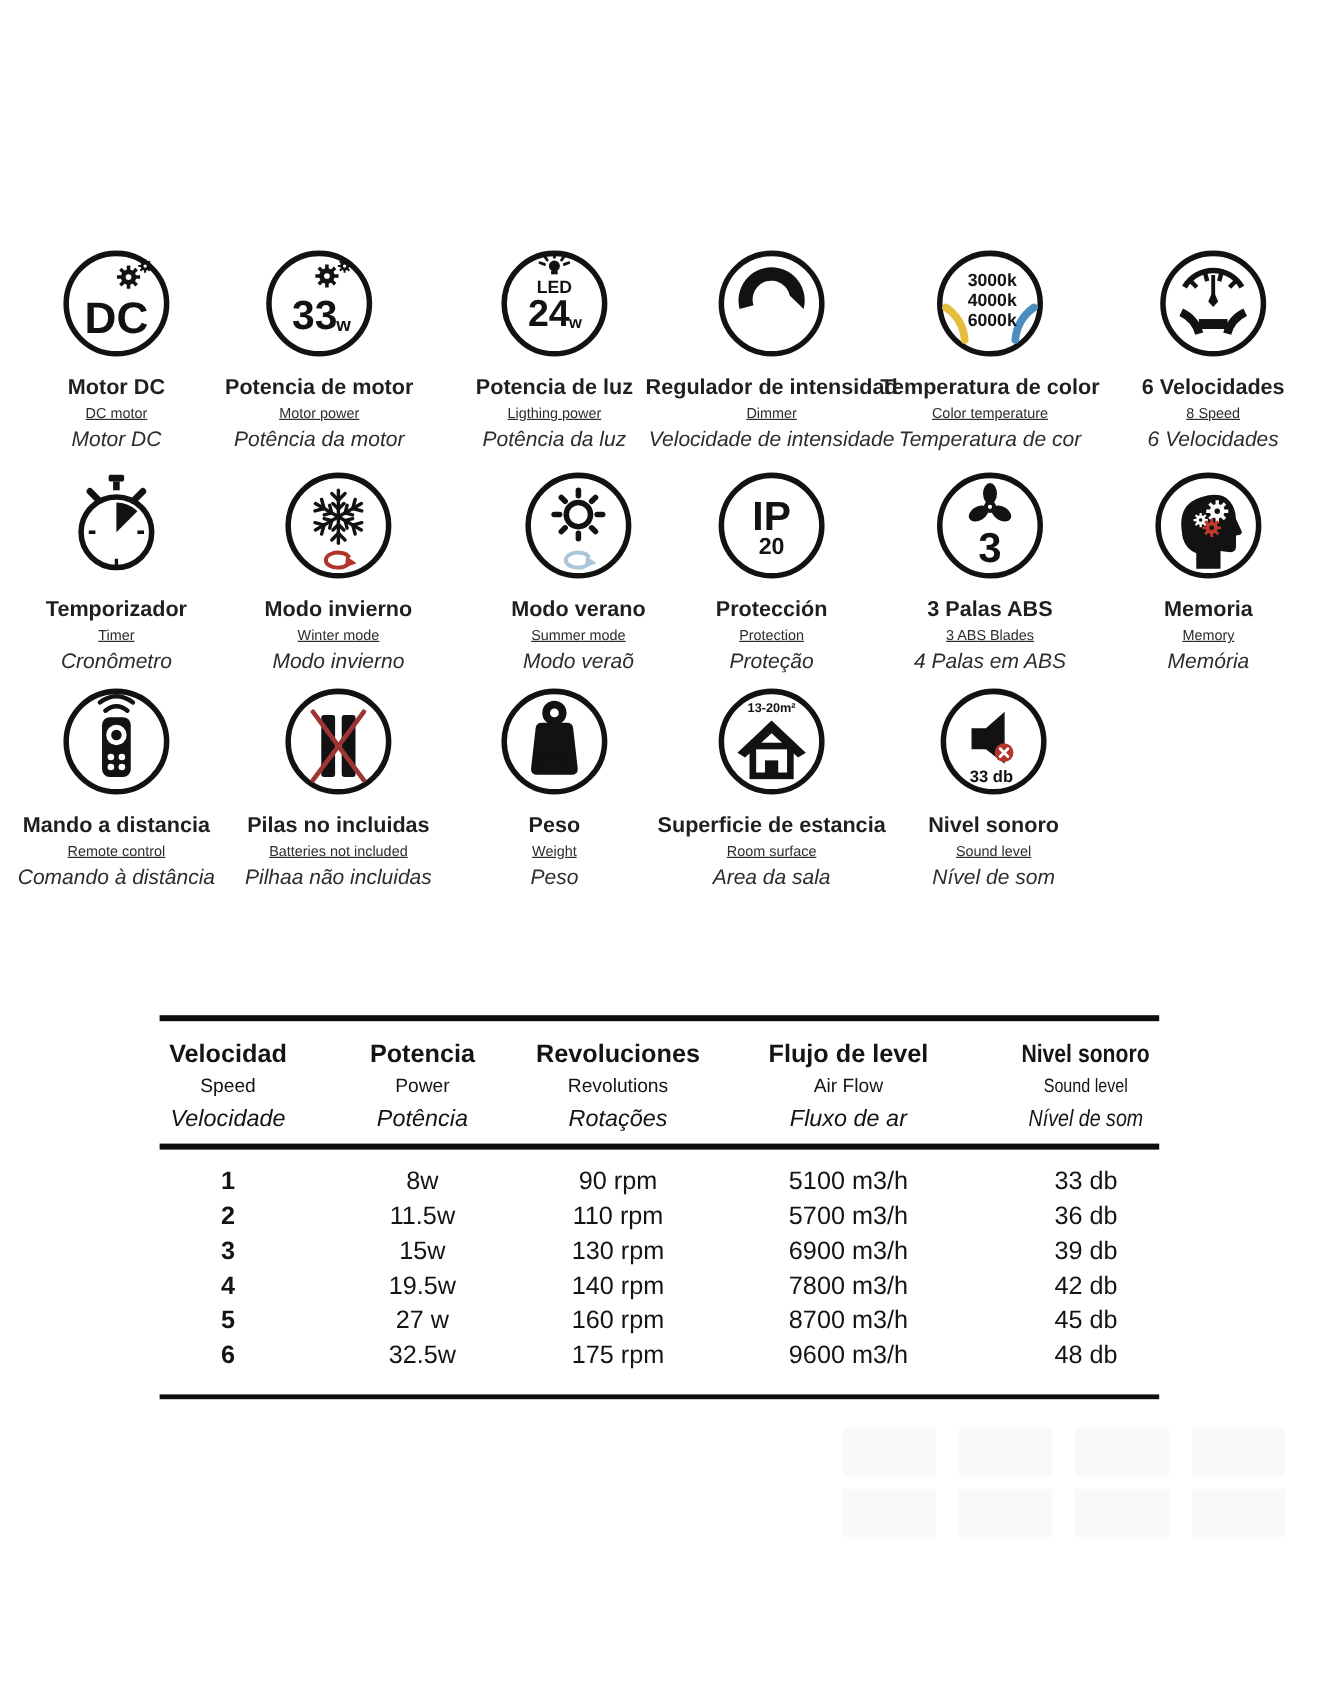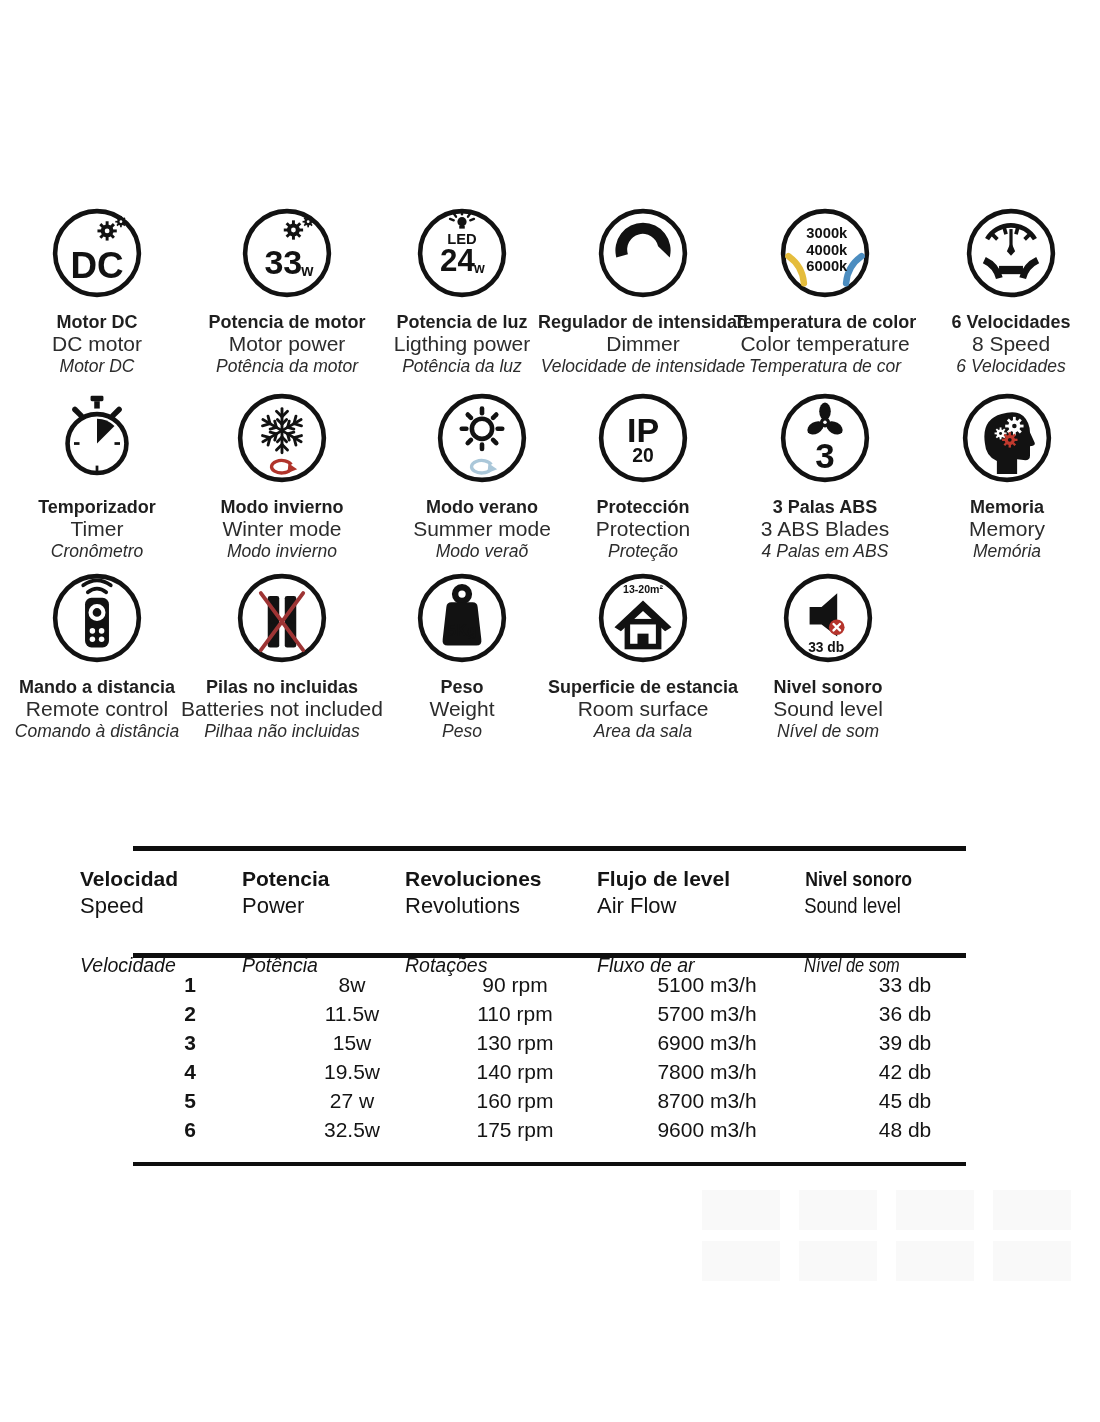--- a/index.html
+++ b/index.html
@@ -4,30 +4,30 @@
 <style>
   html,body{margin:0;padding:0;background:#fff;}
   .page{position:relative;width:1100px;height:1422px;background:#ffffff;
         font-family:"Liberation Sans",sans-serif;overflow:hidden;}
   .frow{position:absolute;left:0;width:1100px;}
   .cell{position:absolute;width:220px;display:flex;flex-direction:column;align-items:center;text-align:center;}
   .ic{width:92px;height:92px;}
   .ic text{font-family:"Liberation Sans","DejaVu Sans",sans-serif;fill:#121212;}
   .ring{fill:#ffffff;stroke:#121212;stroke-width:5;}
   .l1{margin-top:12px;font-weight:700;font-size:18px;line-height:22px;color:#1f1f1f;white-space:nowrap;}
-  .l2{font-size:21px;line-height:22px;color:#2c2c2c;white-space:nowrap;}
+  .l2{font-size:12px;line-height:22px;color:#2c2c2c;white-space:nowrap;text-decoration:underline;}
   .l3{font-size:17.5px;line-height:22px;font-style:italic;color:#2c2c2c;white-space:nowrap;}
 
   .spec-table{position:absolute;left:133px;top:846px;width:833px;
               border-top:5px solid #0e0e0e;border-bottom:4px solid #0e0e0e;}
   .thead{position:relative;height:88px;padding-top:14px;border-bottom:5px solid #0e0e0e;}
-  .th{position:absolute;top:14px;width:220px;text-align:left;color:#141414;}
+  .th{position:absolute;top:14px;width:220px;text-align:center;color:#141414;}
   .h1{font-weight:700;font-size:21px;line-height:27px;}
-  .h2{font-size:22px;line-height:27px;}
-  .h3{font-size:19.5px;line-height:27px;font-style:italic;margin-top:33px;}
+  .h2{font-size:16px;line-height:27px;}
+  .h3{font-size:19.5px;line-height:27px;font-style:italic;}
   .condensed{display:inline-block;transform:scaleX(0.84);}
   .tbody{position:relative;padding:12px 0 18px;}
   .tr{position:relative;height:29px;}
   .td{position:absolute;top:0;width:180px;text-align:center;font-size:21px;line-height:29px;color:#141414;}
   .td.c0{font-weight:700;}
   .hx0{left:-53px}.hx1{left:109px}.hx2{left:272px}.hx3{left:464px}.hx4{left:662px}
   .x0{left:-33px}.x1{left:129px}.x2{left:292px}.x3{left:484px}.x4{left:682px}
 
   .wm{position:absolute;left:702px;top:1190px;width:388px;}
   .wm-row{height:40px;margin-bottom:11px;
@@ -79,21 +79,21 @@
             <use href="#gearbody"></use>
             <circle r="2.6" fill="#fff"></circle>
           </g>
       <text x="50" y="77" font-size="40" font-weight="700" text-anchor="middle">DC</text>
     </svg>
     <div class="l1">Motor DC</div>
     <div class="l2">DC motor</div>
     <div class="l3">Motor DC</div>
   </div>
 
-  <div class="cell" style="left:177px">
+  <div class="cell" style="left:156px">
     <svg class="ic" viewBox="0 0 100 100">
       <circle class="ring" cx="50" cy="50" r="45.5"></circle>
       <g transform="translate(57,25)" style="color:#121212">
             <use href="#gearbody"></use>
             <circle r="2.6" fill="#fff"></circle>
           </g>
       <g transform="translate(73,16) scale(0.58)" style="color:#121212">
             <use href="#gearbody"></use>
             <circle r="2.6" fill="#fff"></circle>
           </g>

